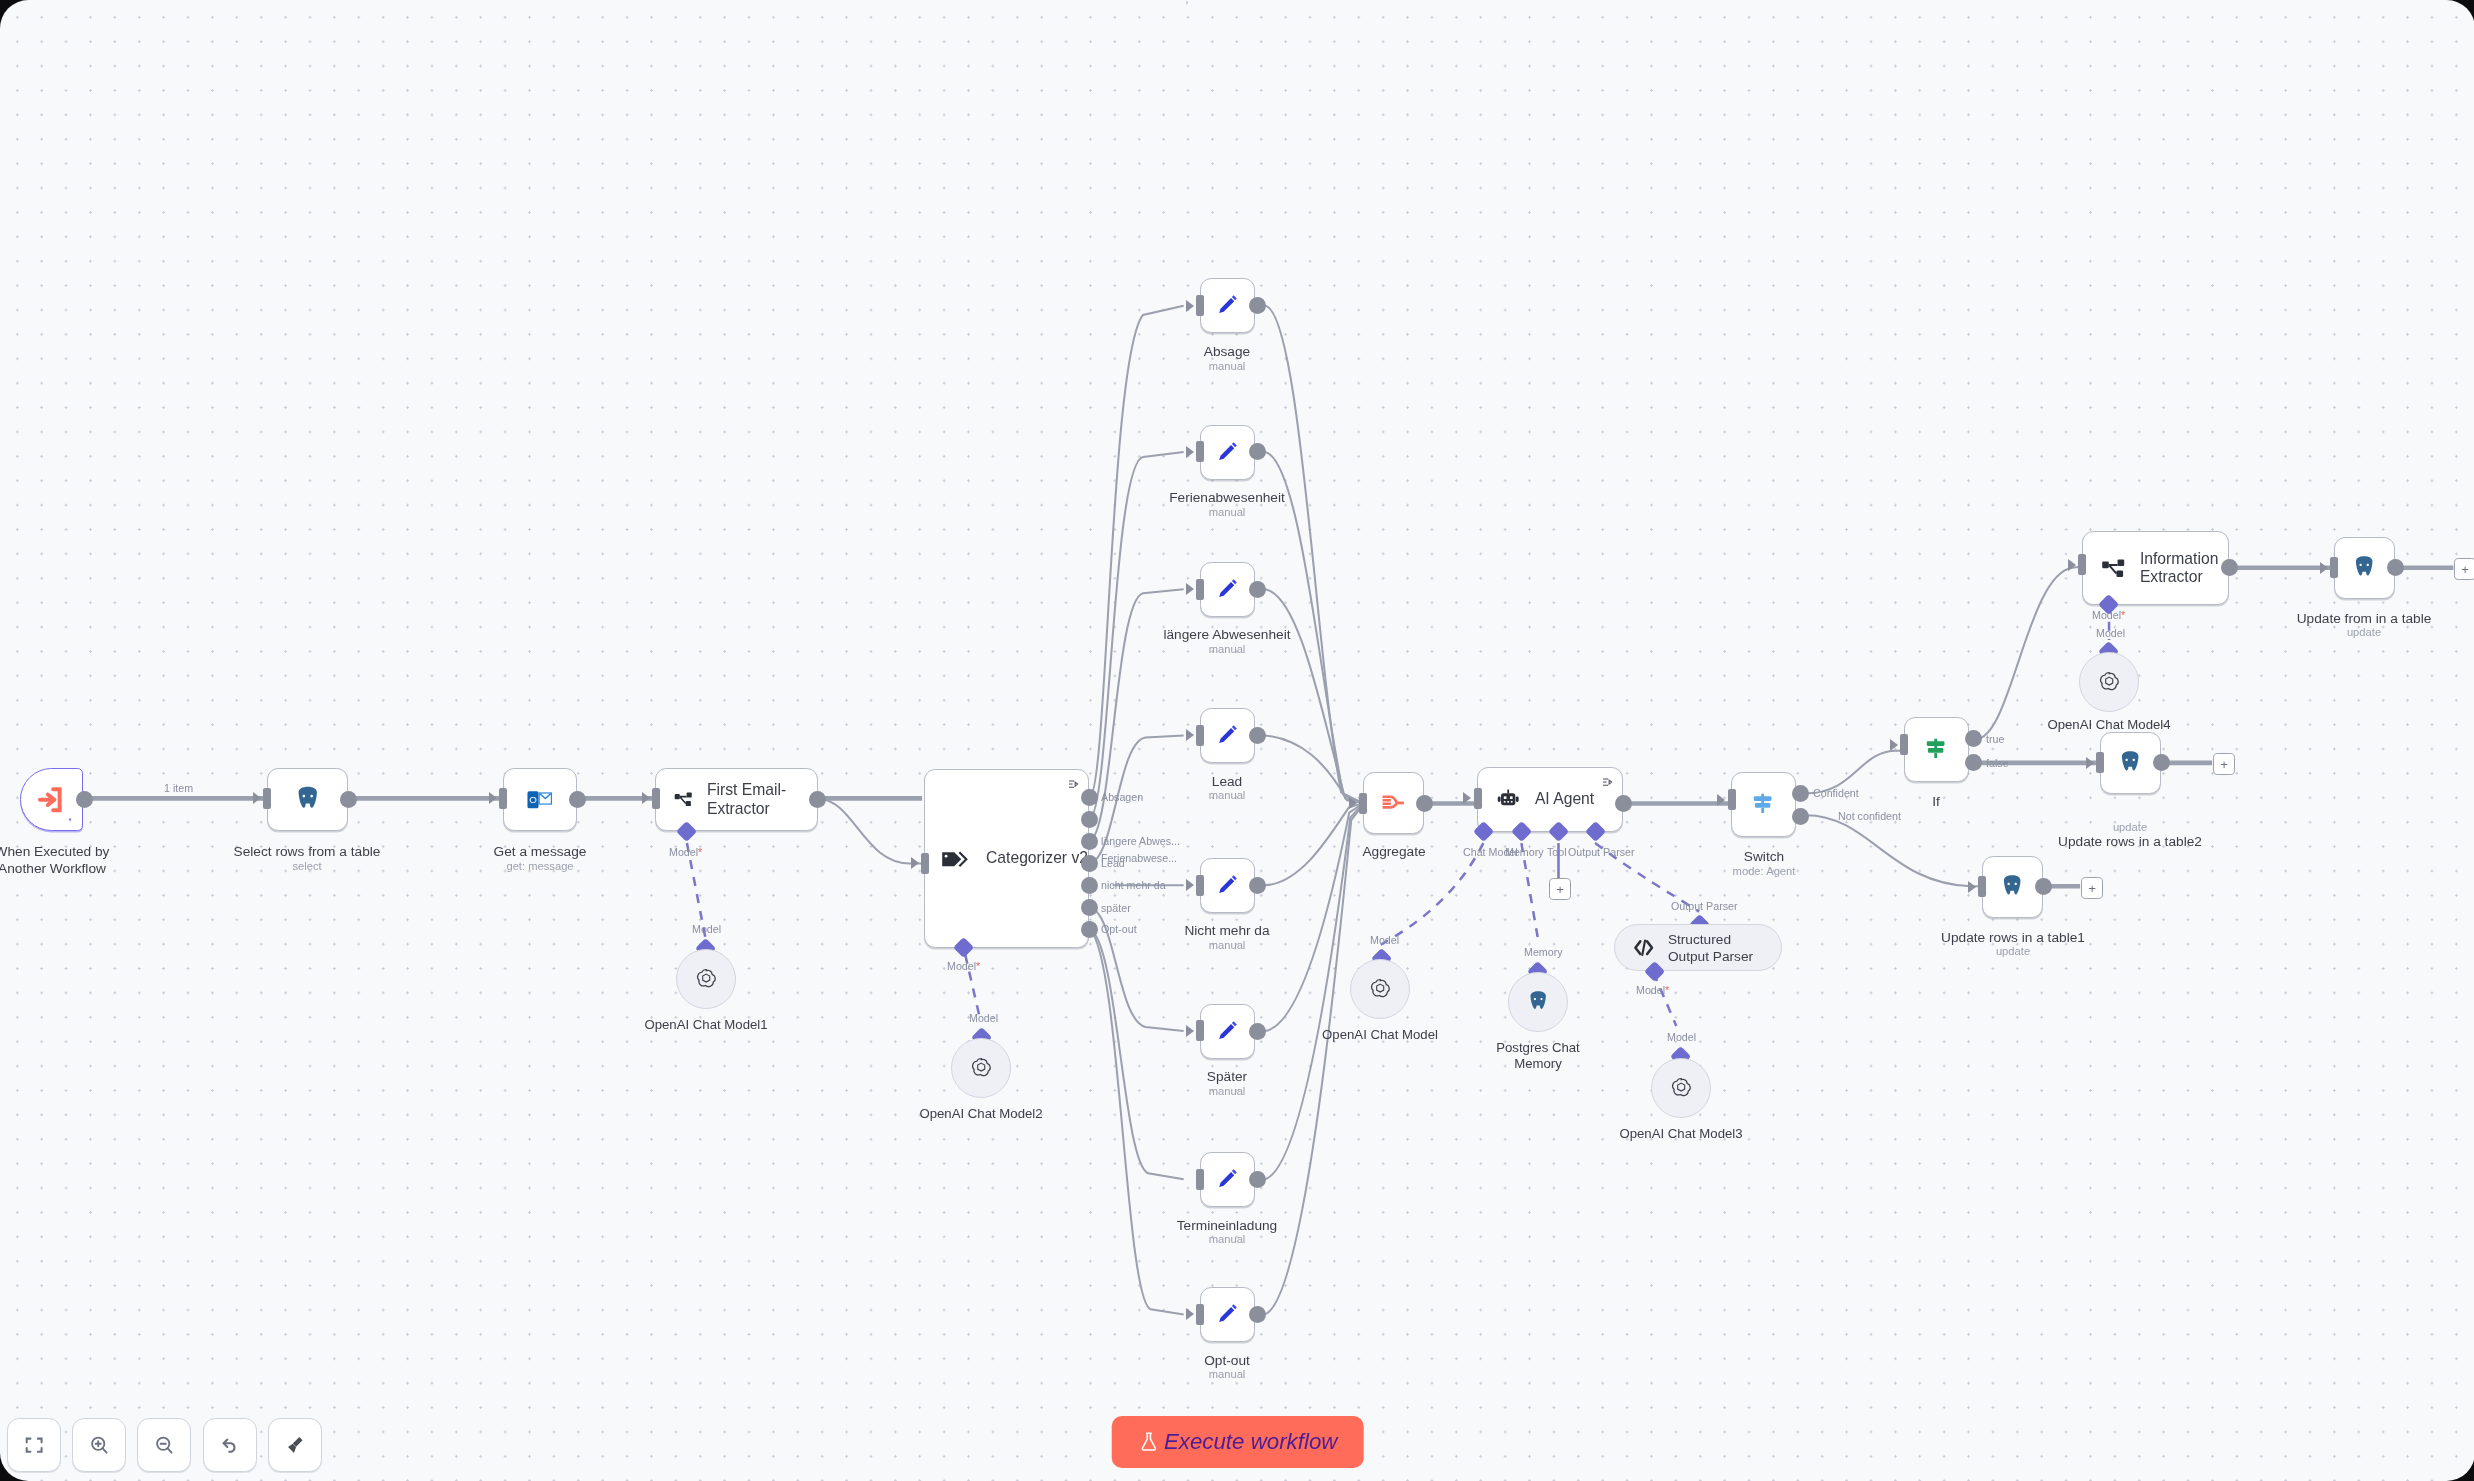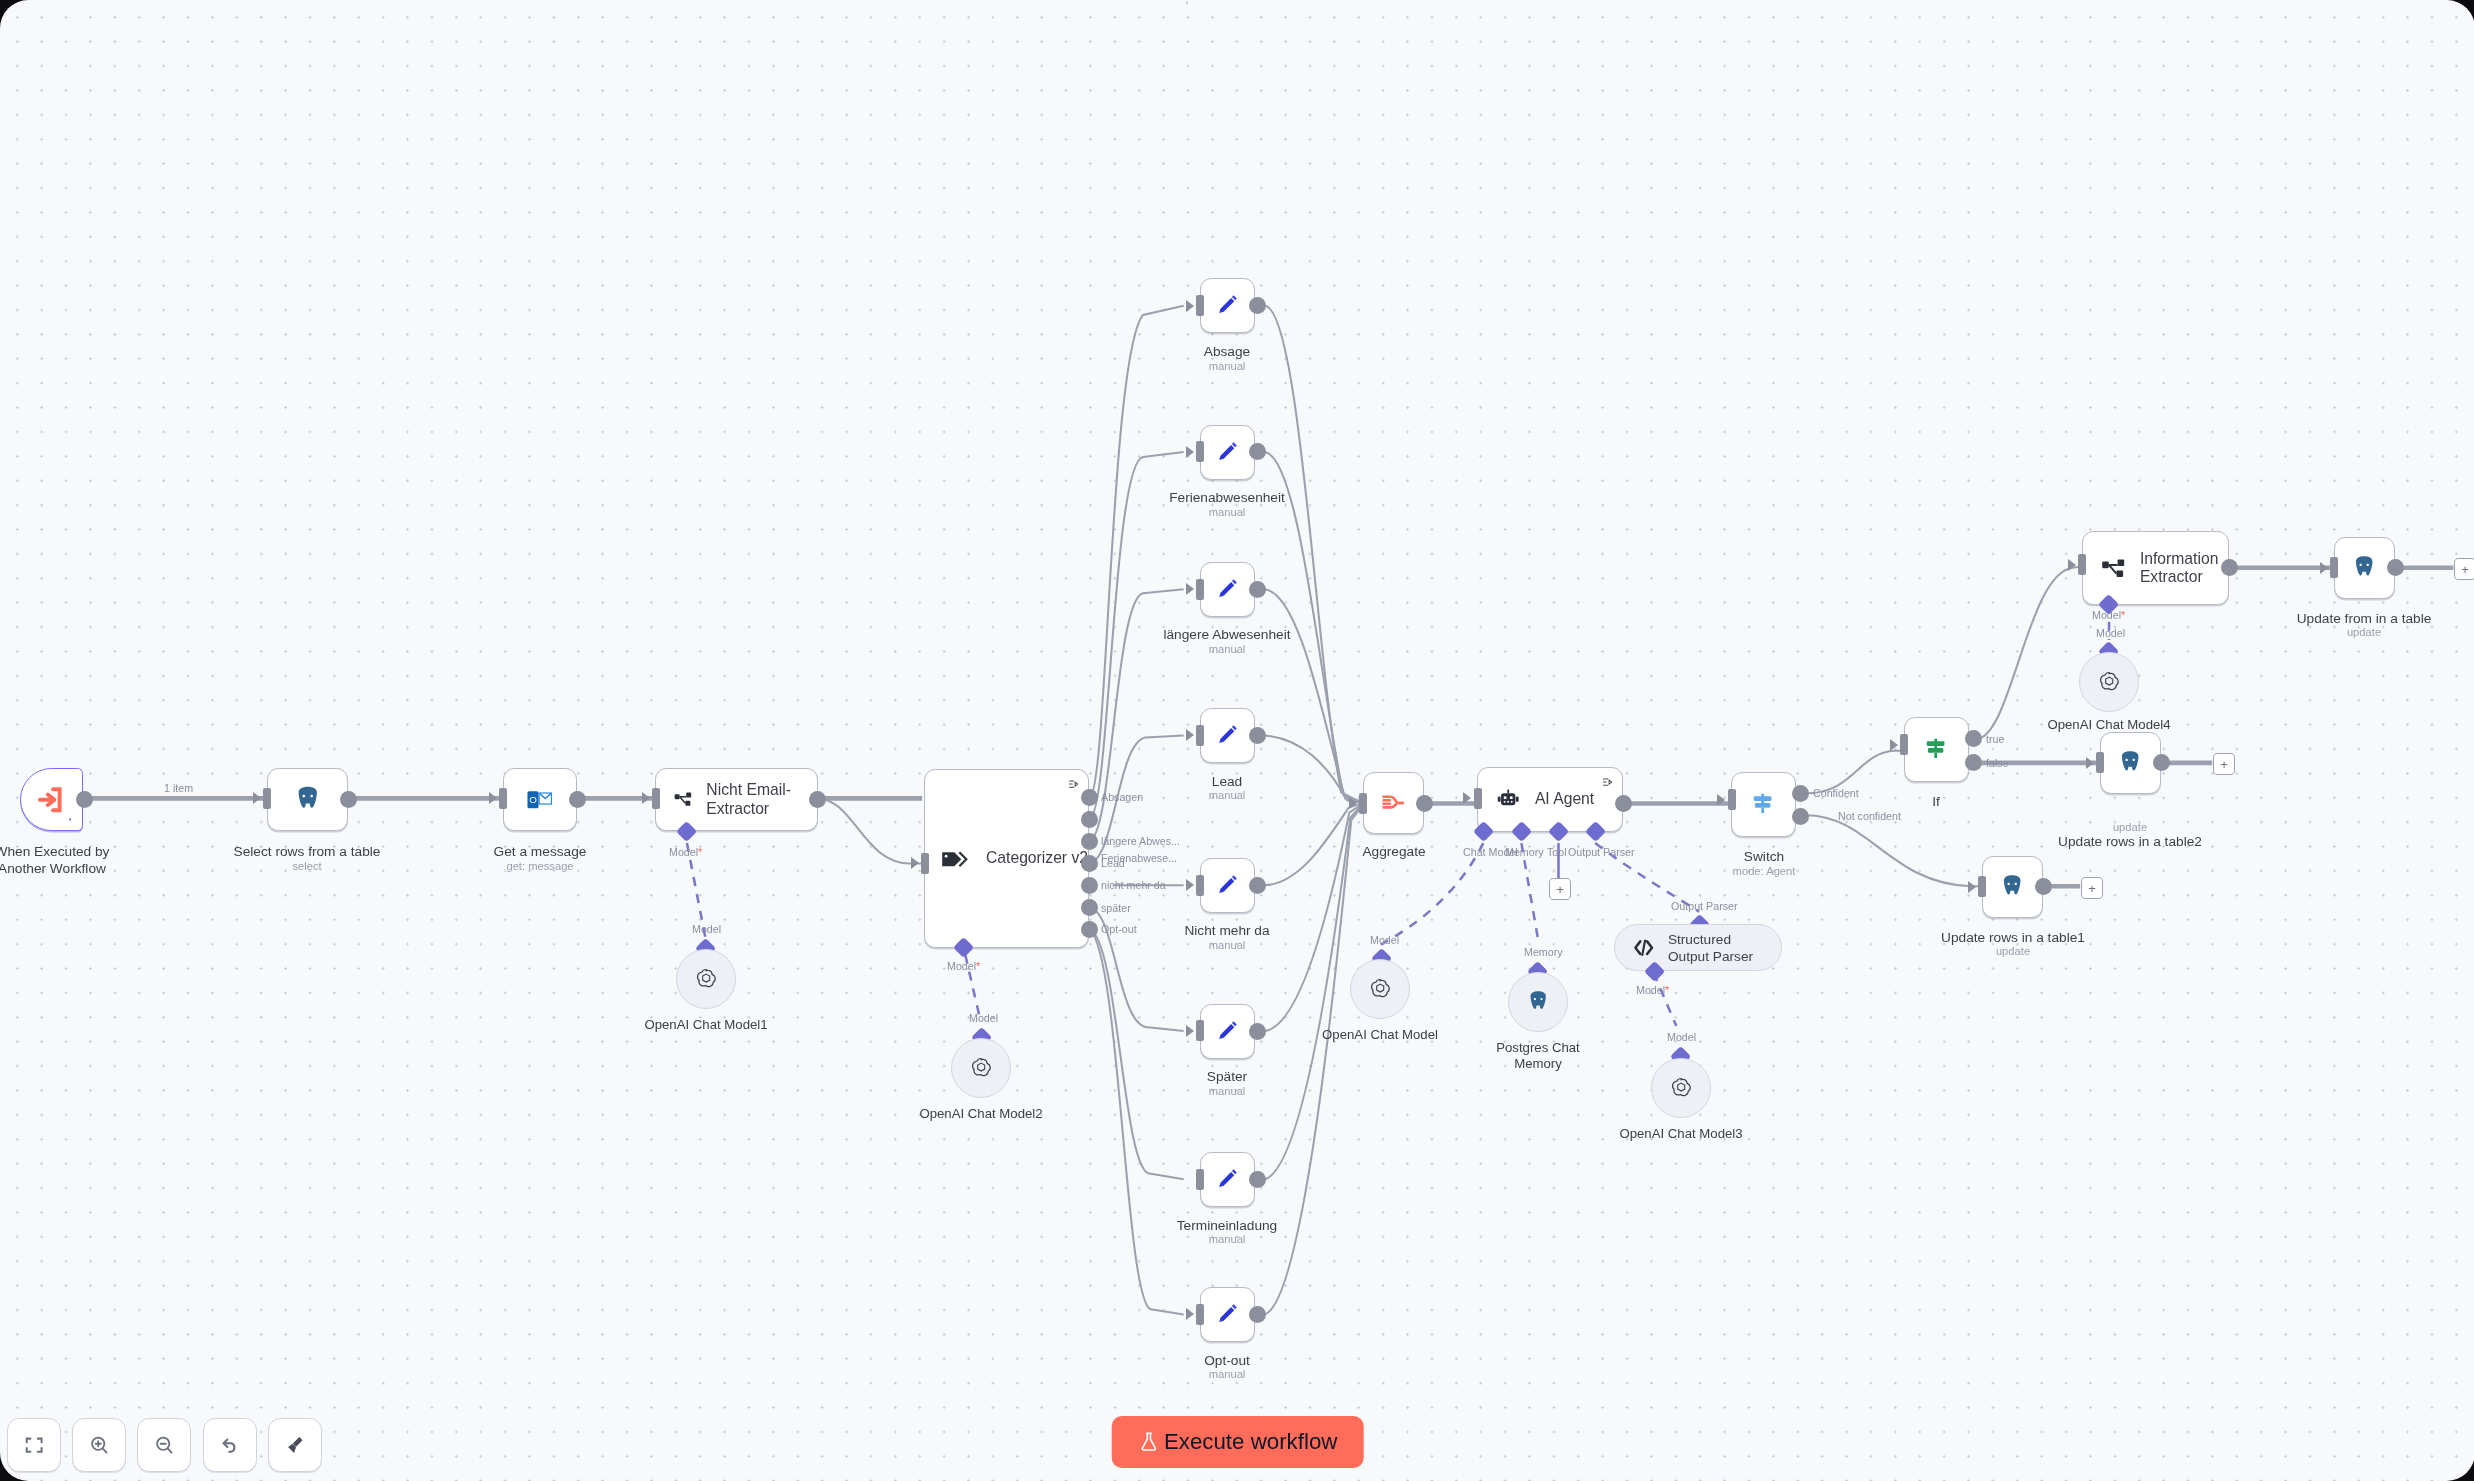--- a/index.html
+++ b/index.html
@@ -74,23 +74,24 @@
   #toolbar{position:absolute;left:7.1px;bottom:9.1px;display:flex;gap:11.2px;}
   .tbtn{
     width:54px;height:54px;background:#fff;border:1px solid #cfd3dc;border-radius:12.2px;
     display:flex;align-items:center;justify-content:center;box-sizing:border-box;
     box-shadow:0 1px 0 0 rgba(130,135,150,.22);
   }
   
   #execwrap{position:absolute;left:50%;transform:translateX(-50%);bottom:13.2px;}
   #execbtn{
     display:flex;align-items:center;gap:4px;
-    background:#ff6d5a;color:#0f172a;border:none;border-radius:10.2px;
+    background:#ff6d5a;color:#4c1d95;border:none;border-radius:10.2px;
     padding:13.2px 26.4px;font-size:22.3px;line-height:25.4px;cursor:pointer;
     font-family:"Liberation Sans",sans-serif;
+    font-style:italic;
   }
 </style>
 </head>
 <body>
 
 <div id="root">
   <div id="canvas"></div>
 
   <svg id="edges" viewBox="0 0 4872 2916">
     <defs>
@@ -200,21 +201,21 @@
   </div>
 
   <div class="node">
     <div class="nbox wide" style="left:655px;top:768px;width:163px;height:63px;">
       <svg width="26.4" height="26.4" viewBox="0 0 24 24">
         <rect x="2" y="6" width="6" height="6" rx="1" fill="#2b2f38"></rect>
         <rect x="16" y="4" width="6" height="6" rx="1" fill="#2b2f38"></rect>
         <rect x="15" y="14" width="6" height="6" rx="1" fill="#2b2f38"></rect>
         <path d="M8 9 h8 M8 9 l7 8" stroke="#2b2f38" stroke-width="1.8" fill="none"></path>
       </svg>
-      <span class="inline-label">Nicht Email-Extractor</span>
+      <span class="inline-label">First Email-Extractor</span>
     </div>
     <div class="inarrow" style="left:642px;top:792px;"></div>
     <div class="inport" style="left:652px;top:788px;"></div>
     <div class="port" style="left:809px;top:791px;"></div>
     <div class="diamond" style="left:679px;top:824px;"></div>
     <div class="portlabel" style="left:669px;top:846px;"><span>Model</span><span class="req">*</span></div>
   </div>
 
   <div class="node">
     <div class="portlabel" style="left:692px;top:923px;">Model</div>

